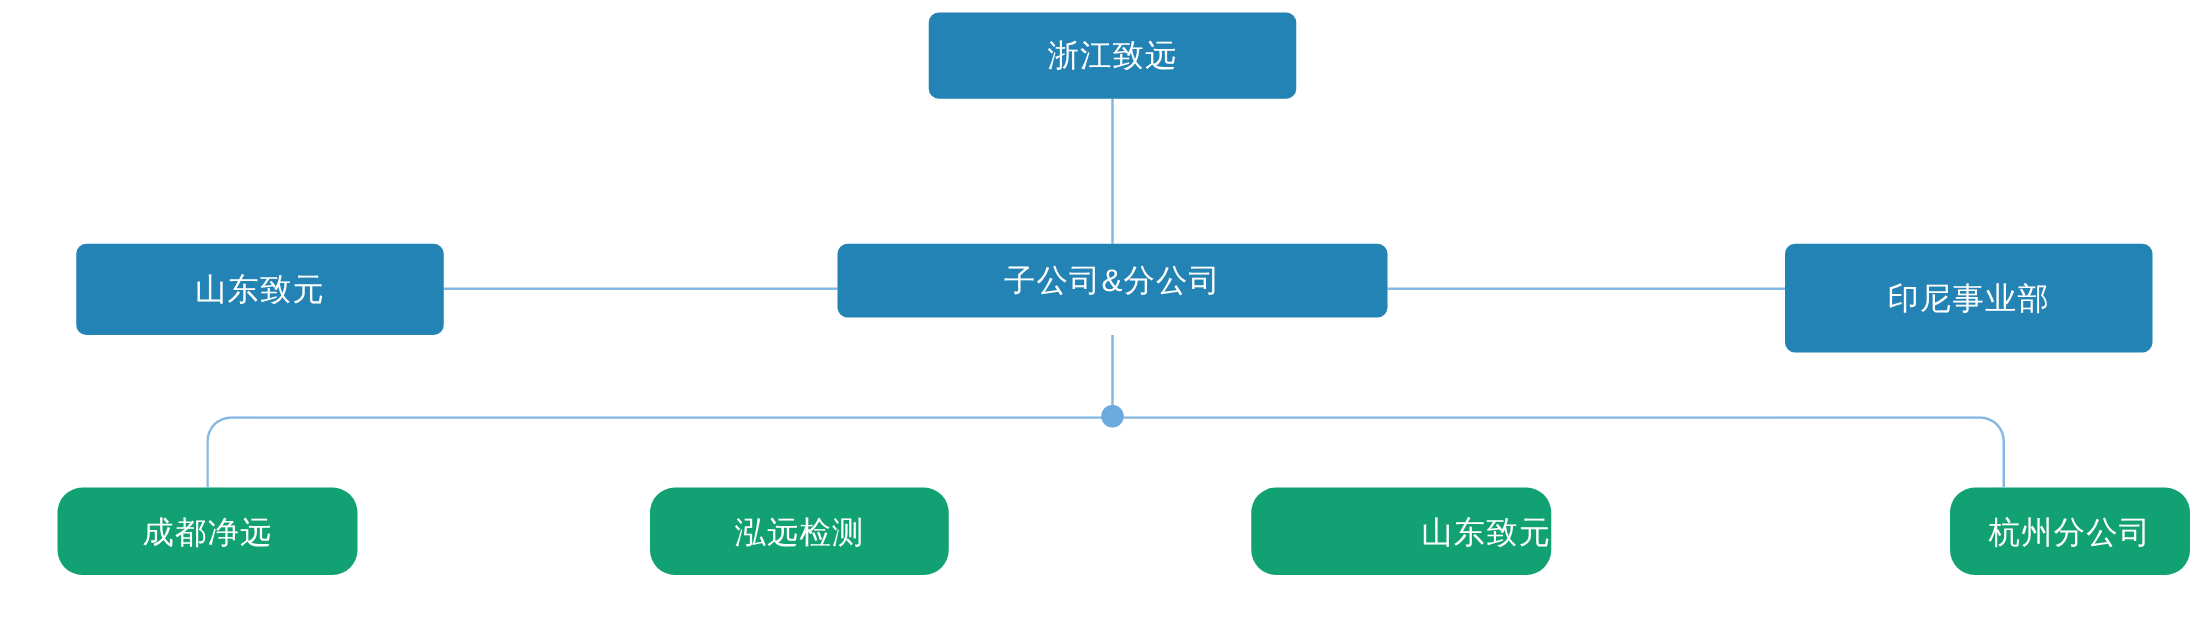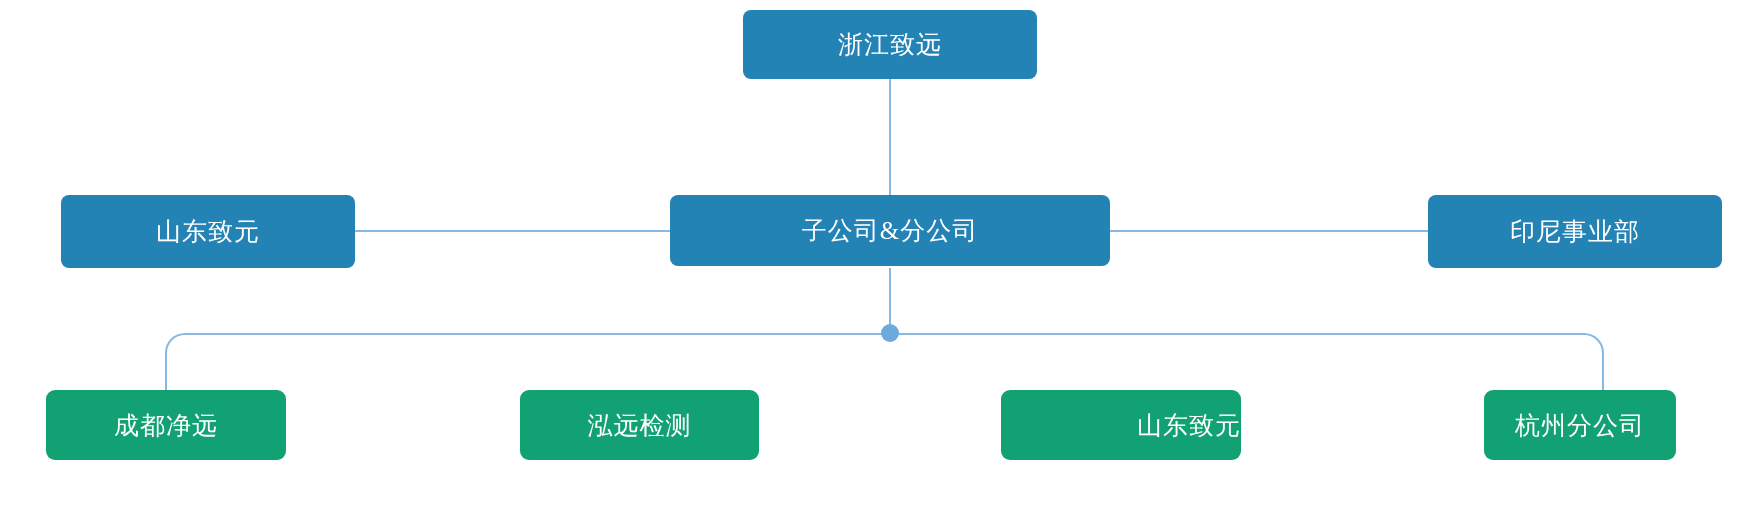--- a/index.html
+++ b/index.html
@@ -3,21 +3,21 @@
 <meta charset="utf-8">
 <style>
   :root {
     --node-blue: #2383b4;
     --node-green: #12a173;
     --connector: #85b8e2;
     --junction-dot: #6ca9dd;
     --text: #ffffff;
     --canvas-bg: #ffffff;
   }
-  * { box-sizing: border-box; margin: 0; padding: 0; font-family: Liberation Serif, serif; }
+  * { box-sizing: border-box; margin: 0; padding: 0; }
   html, body { background: var(--canvas-bg); }
   body { font-family: "Liberation Sans", sans-serif; }
   .canvas {
     position: relative;
     width: 1761px;
     height: 507px;
     background: var(--canvas-bg);
     overflow: hidden;
   }
   .node {
@@ -26,21 +26,21 @@
     align-items: center;
     justify-content: center;
     color: var(--text);
     font-size: 25px;
     letter-spacing: 1px;
     border-radius: 8px;
     white-space: nowrap;
     cursor: default;
   }
   .node.blue  { background: var(--node-blue); }
-  .node.green { background: var(--node-green); border-radius: 9px; }
+  .node.green { background: var(--node-green); border-radius: 20px; }
 
   .line {
     position: absolute;
     background: var(--connector);
   }
   
   .rail {
     position: absolute;
     left: 165px;
     top: 333px;
@@ -57,26 +57,26 @@
     left: 881px;
     top: 324px;
     width: 18px;
     height: 18px;
     border-radius: 50%;
     background: var(--junction-dot);
   }
   
   .n-root  { left: 743px;  top: 10px;  width: 294px; height: 69px; }
   .n-l2-0  { left: 61px;   top: 195px; width: 294px; height: 73px; }
-  .n-l2-1  { left: 670px;  top: 195px; width: 440px; height: 71px; }
-  .n-l2-2  { left: 1428px; top: 195px; width: 294px; height: 73px; }
+  .n-l2-1  { left: 670px;  top: 195px; width: 440px; height: 59px; }
+  .n-l2-2  { left: 1428px; top: 195px; width: 294px; height: 87px; }
   .n-l3-0  { left: 46px;   top: 390px; width: 240px; height: 70px; }
   .n-l3-1  { left: 520px;  top: 390px; width: 239px; height: 70px; }
   .n-l3-2  { left: 1001px; top: 390px; width: 240px; height: 70px; justify-content: flex-end; }
-  .n-l3-3  { left: 1484px; top: 390px; width: 192px; height: 70px; }
+  .n-l3-3  { left: 1560px; top: 390px; width: 192px; height: 70px; }
   
   .l-root-down   { left: 889px;  top: 79px;  width: 2px;   height: 116px; }
   .l-mid-left    { left: 355px;  top: 230px; width: 315px; height: 2px; }
   .l-mid-right   { left: 1110px; top: 230px; width: 318px; height: 2px; }
   .l-center-down { left: 889px;  top: 268px; width: 2px;   height: 65px; }
 </style>
 </head>
 <body>
 
 <div class="canvas">

